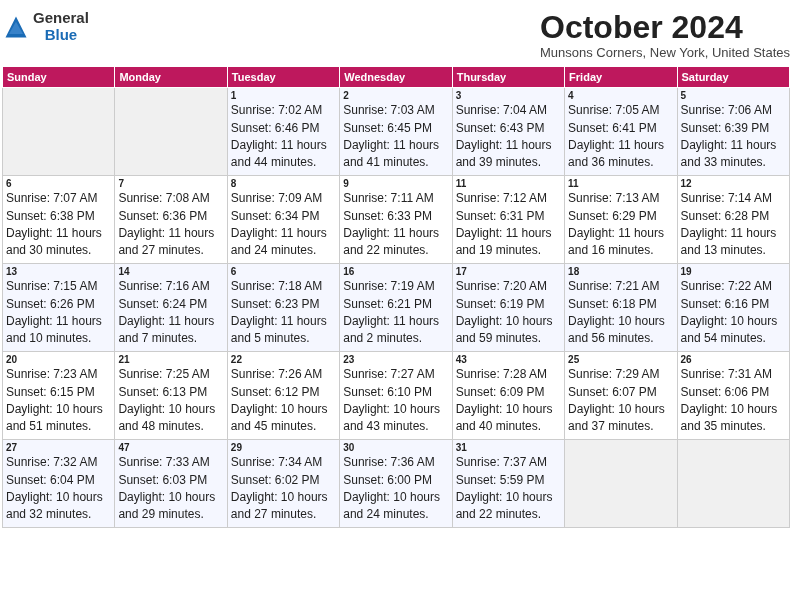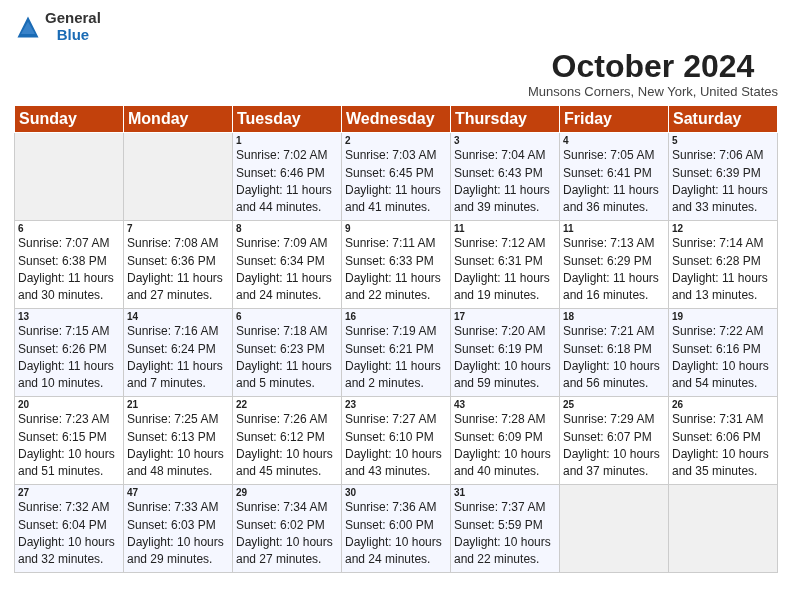--- a/index.html
+++ b/index.html
@@ -6,21 +6,21 @@
     body {
       width: 792px;
       height: 612px;
       font-family: Arial, sans-serif;
       background: #fff;
       overflow: hidden;
     }
     .page {
       width: 792px;
       height: 612px;
-      padding: 10px 14px;
+      padding: 10px 2px;
     }
     .header {
       display: flex;
       justify-content: space-between;
       align-items: flex-start;
       margin-bottom: 6px;
     }
     .logo {
       display: flex;
       align-items: center;
@@ -40,42 +40,41 @@
       font-weight: bold;
       color: #1a6bb5;
       text-align: center;
     }
     .logo-icon {
       width: 28px;
       height: 28px;
       margin-right: 3px;
     }
     .title-block {
-      text-align: center;
-      margin-top: 39px;
+      text-align: left;
     }
     .month-title {
       font-size: 32px;
       font-weight: bold;
       color: #222;
       line-height: 1.1;
     }
     .location {
       font-size: 13px;
       color: #444;
     }
     .calendar {
       width: 100%;
       border-collapse: collapse;
       table-layout: fixed;
     }
     .calendar thead tr th {
-      background-color: #c2410c;
+      background-color: #be185d;
       color: #fff;
-      font-size: 16px;
+      font-size: 11px;
       font-weight: bold;
       padding: 4px 4px;
       text-align: left;
       border: 1px solid #fff;
     }
     .calendar tbody tr td {
       vertical-align: top;
       border: 1px solid #ccc;
       padding: 2px 3px;
       font-size: 8.5px;

